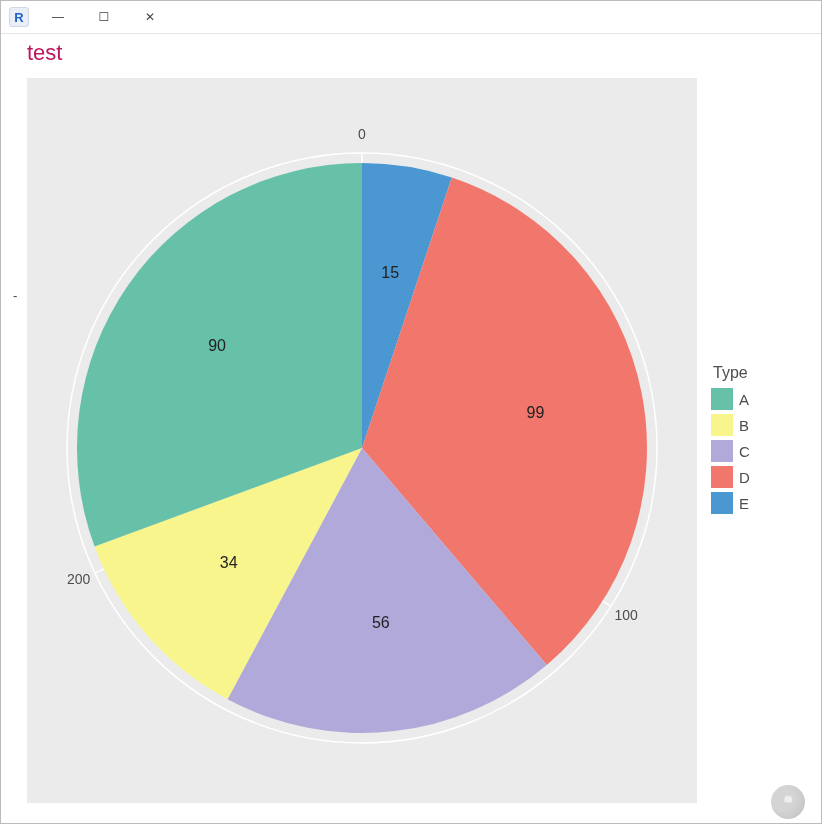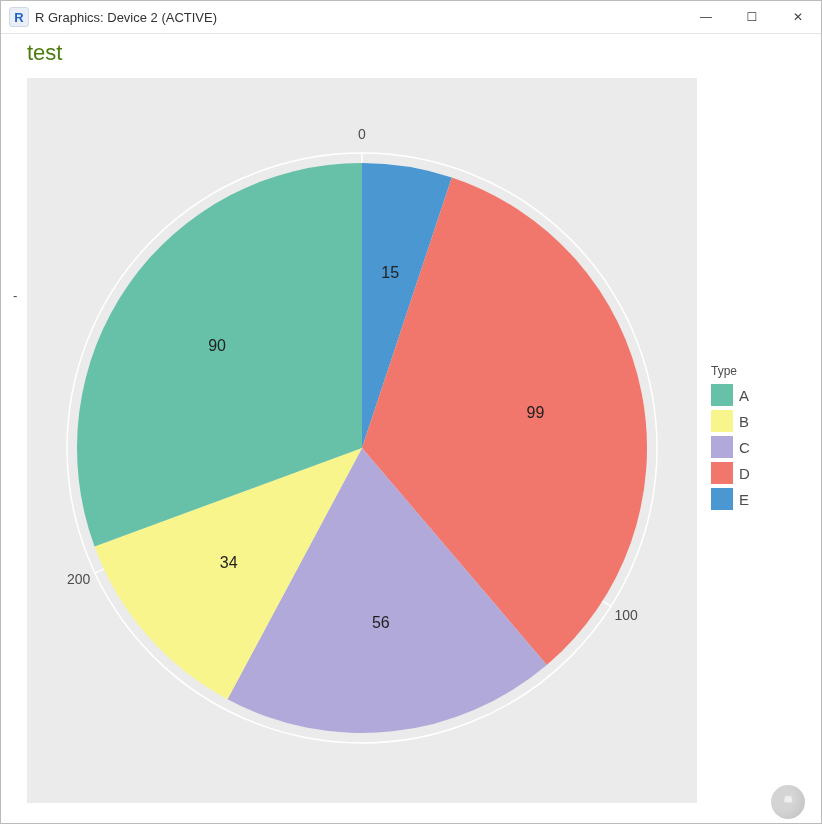--- a/index.html
+++ b/index.html
@@ -68,21 +68,21 @@
     flex: 1;
     position: relative;
     overflow: hidden;
   }
 
   .chart-title {
     position: absolute;
     left: 26px;
     top: 6px;
     font-size: 22px;
-    color: #4d7c0f;
+    color: #be185d;
   }
   .axis-tick-dash {
     position: absolute;
     left: 12px;
     top: 254px;
     font-size: 13px;
     color: #444;
   }
 
   .panel {
@@ -125,22 +125,23 @@
   }
 
   .legend {
     position: absolute;
     left: 710px;
     top: 330px;
     font-size: 15px;
     color: #4d4d4d;
   }
   .legend .legend-title {
-    font-size: 12px;
+    font-size: 16px;
     margin-bottom: 4px;
+    text-align: center;
   }
   .legend .legend-item {
     display: flex;
     align-items: center;
     height: 26px;
   }
   .legend .swatch {
     width: 22px;
     height: 22px;
     margin-right: 6px;
@@ -175,21 +176,20 @@
     color:#eee; font-size:16px;
   }
 </style>
 </head>
 <body>
 
 <div class="window">
 
   <div class="titlebar">
     <div class="r-icon">R</div>
-    <div class="title-text">R Graphics: Device 2 (ACTIVE)</div>
     <div class="win-controls">
       <div class="win-btn">
         <span>—</span>
       </div>
       <div class="win-btn">
         <span>☐</span>
       </div>
       <div class="win-btn close">
         <span>✕</span>
       </div>

